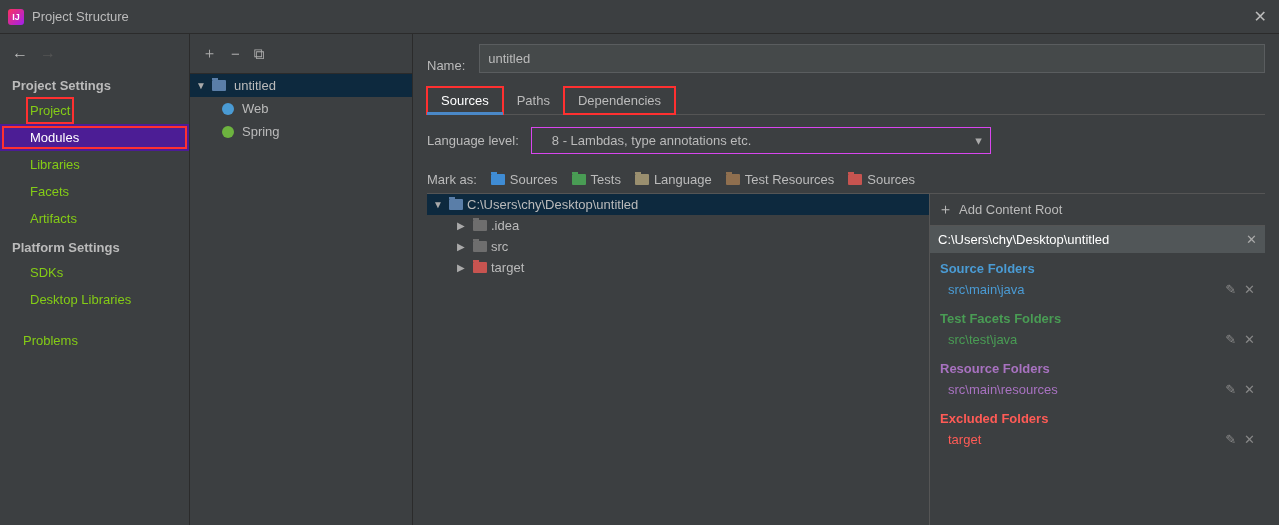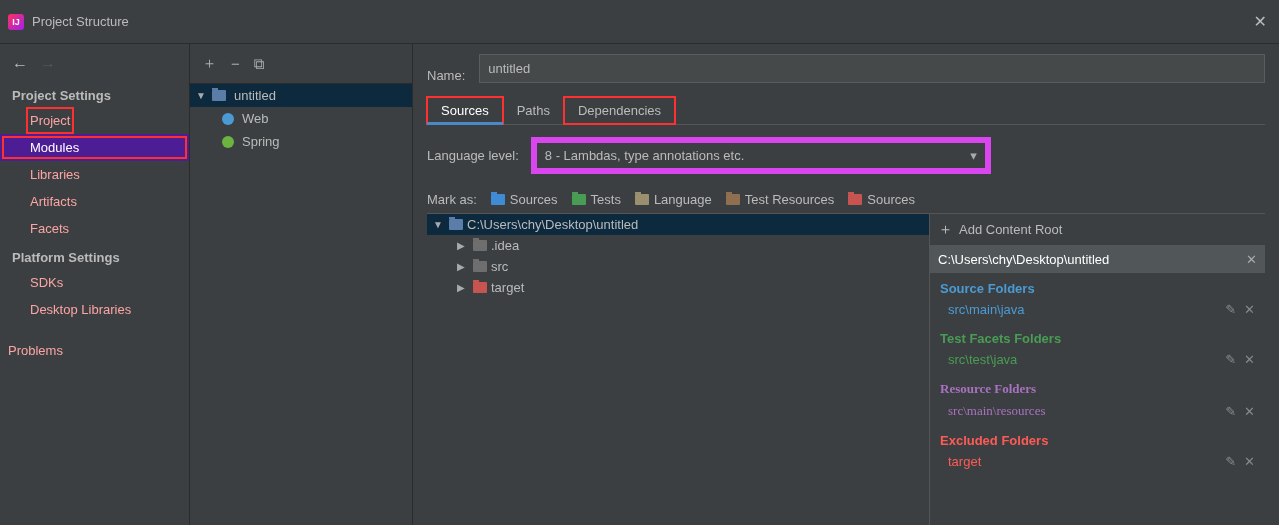--- a/index.html
+++ b/index.html
@@ -1,30 +1,30 @@
 <!DOCTYPE html>
 <html><head>
 <meta charset="utf-8">
 <style>
 * { margin: 0; padding: 0; box-sizing: border-box; font-family: "Segoe UI", Arial, sans-serif; font-size: 13px; }
 body { background: #3c3f41; color: #bbbbbb; width: 1279px; height: 525px; overflow: hidden; }
 .window { display: flex; flex-direction: column; height: 100%; }
-.titlebar { display: flex; align-items: center; height: 44px; background: #3c3f41; padding: 0 8px; border-bottom: 1px solid #2b2b2b; }
+.titlebar { display: flex; align-items: center; height: 34px; background: #3c3f41; padding: 0 8px; border-bottom: 1px solid #2b2b2b; }
 .titlebar .app-icon { width: 16px; height: 16px; background: linear-gradient(135deg,#fe315d,#a020f0); border-radius: 3px; margin-right: 8px; display: flex; align-items: center; justify-content: center; font-size: 9px; color: #fff; font-weight: bold; }
 .titlebar .title { color: #bbbbbb; }
 .titlebar .close { margin-left: auto; cursor: pointer; font-size: 16px; color: #bbbbbb; padding: 0 4px; }
 .content { display: flex; flex: 1; overflow: hidden; }
 
 .leftpanel { width: 190px; background: #3c3f41; border-right: 1px solid #2b2b2b; display: flex; flex-direction: column; }
 .navarrows { display: flex; gap: 12px; padding: 10px 12px 8px; }
 .navarrows span { font-size: 16px; }
 .arrow-enabled { color: #bbbbbb; cursor: pointer; }
 .arrow-disabled { color: #555; }
 .section-hdr { color: #bbbbbb; font-weight: bold; padding: 8px 12px 4px; }
-.nav-item { padding: 6px 12px 6px 30px; cursor: pointer; color: #fca5a5; }
+.nav-item { padding: 6px 12px 6px 30px; cursor: pointer; color: #84cc16; }
 .nav-item.selected { background: #4c1d95; color: #fff; }
 .nav-item.boxed, .boxed { outline: 2px solid #ff3030; outline-offset: -2px; }
 .nav-item.boxed { display: inline-block; margin-left: 26px; padding-left: 4px; padding-right: 4px; }
 .nav-item.selected.boxed { display: block; margin-left: 0; padding-left: 30px; outline-offset: -4px; }
 
 .midpanel { width: 223px; background: #3c3f41; border-right: 1px solid #2b2b2b; display: flex; flex-direction: column; }
 .mid-toolbar { display: flex; gap: 14px; padding: 10px 12px; border-bottom: 1px solid #2b2b2b; align-items: center; }
 .mid-toolbar span { color: #aaa; cursor: pointer; font-size: 15px; }
 .tree-row { display: flex; align-items: center; padding: 4px 6px; cursor: pointer; gap: 4px; }
 .tree-row.sel { background: #0d293e; }
@@ -38,42 +38,42 @@
 .rightpanel { flex: 1; background: #3c3f41; display: flex; flex-direction: column; padding: 10px 14px 0 14px; overflow: hidden; }
 .namerow { display: flex; align-items: flex-end; gap: 14px; margin-bottom: 14px; }
 .namerow label { color: #bbbbbb; }
 .namerow input { flex: 1; background: #45494a; border: 1px solid #5a5d5f; color: #bbbbbb; padding: 6px 8px; }
 .tabs { display: flex; gap: 0; border-bottom: 1px solid #555; margin-bottom: 12px; }
 .tab { padding: 6px 14px; cursor: pointer; color: #bbbbbb; position: relative; }
 .tab.active { color: #fff; }
 .tab.active::after { content:""; position:absolute; left:0; right:0; bottom:-1px; height:3px; background:#4a88c7; }
 .tab.hl { outline: 2px solid #ff3030; outline-offset: -1px; }
 .langrow { display: flex; align-items: center; gap: 12px; margin-bottom: 18px; }
-.langrow select, .fake-select { flex: 0 0 460px; background: #3c3f41; border: 6px solid #d946ef; color: #bbbbbb; padding: 5px 8px; appearance: none; position: relative; }
+.langrow select, .fake-select { flex: 0 0 460px; background: #3c3f41; border: 1px solid #d946ef; color: #bbbbbb; padding: 5px 20px; appearance: none; position: relative; }
 .fake-select::after { content:"▾"; position:absolute; right:8px; top:5px; color:#aaa; }
 
 .markrow { display: flex; align-items: center; gap: 14px; margin-bottom: 6px; flex-wrap: wrap; }
 .mark-btn { display: inline-flex; align-items: center; gap: 5px; cursor: pointer; }
 .fico { width: 14px; height: 11px; display: inline-block; border-radius: 1px; position: relative; }
 .fico::before { content:""; position:absolute; top:-2px; left:0; width:6px; height:2px; background:inherit; }
 .c-sources { background:#3f8cd4; } .c-tests { background:#499c54; } .c-resources { background:#9a8f6f; } .c-testres { background:#8f6f4f; } .c-excluded { background:#c75450; }
 .c-grey { background:#6e6e6e; }
 
 .bottomsplit { display: flex; flex: 1; gap: 0; overflow: hidden; border-top: 1px solid #555; }
 .treearea { flex: 1; background: #3c3f41; overflow: auto; }
 .tree2-row { display: flex; align-items: center; padding: 3px 6px; gap: 4px; cursor: pointer; }
 .tree2-row.sel { background:#0d293e; }
 .tree2-row .arrow { width:12px; font-size:10px; color:#aaa; }
 
 .sidearea { width: 336px; background: #3c3f41; border-left: 1px solid #555; display: flex; flex-direction: column; overflow: auto; }
 .contentroot-hdr { display: flex; align-items: center; padding: 6px 8px; border-bottom: 1px solid #555; gap: 6px; }
 .contentroot-hdr .plus { color:#bbb; font-size:15px; }
 .root-path { display:flex; align-items:center; padding: 6px 8px; background:#515658; color:#fff; justify-content: space-between; }
 .folder-group-hdr { font-weight: bold; padding: 8px 10px 4px; }
-.fg-sources { color:#4a9bd4; } .fg-tests { color:#499c54; } .fg-resources { color:#a872c0;font-family:Liberation Serif, serif; } .fg-excluded { color:#ff5b56; }
+.fg-sources { color:#4a9bd4; } .fg-tests { color:#499c54; } .fg-resources { color:#a872c0; } .fg-excluded { color:#ff5b56; }
 .folder-item { display:flex; align-items:center; padding: 2px 10px 6px 18px; gap:6px; justify-content: space-between; }
 .folder-item .path { flex:1; }
 .folder-item .actions { display:flex; gap:8px; color:#888; }
 .folder-item .actions span { cursor:pointer; }
 </style>
 </head>
 <body>
 
 <div class="window">
   <div class="titlebar">
@@ -85,27 +85,27 @@
 
     <div class="leftpanel">
       <div class="navarrows">
         <span class="arrow-enabled">←</span>
         <span class="arrow-disabled">→</span>
       </div>
       <div class="section-hdr">Project Settings</div>
       <div><span class="nav-item boxed">Project</span></div>
       <div class="nav-item selected boxed">Modules</div>
       <div class="nav-item">Libraries</div>
+      <div class="nav-item">Facets</div>
       <div class="nav-item">Artifacts</div>
-      <div class="nav-item">Facets</div>
       <div class="section-hdr">Platform Settings</div>
       <div class="nav-item">SDKs</div>
       <div class="nav-item">Desktop Libraries</div>
       <div style="height:14px"></div>
-      <div class="nav-item" style="padding-left:8px">Problems</div>
+      <div class="nav-item" style="padding-left:23px">Problems</div>
     </div>
 
     <div class="midpanel">
       <div class="mid-toolbar">
         <span>＋</span>
         <span>−</span>
         <span>⧉</span>
       </div>
       <div class="tree-row sel">
         <span class="arrow">▼</span>

